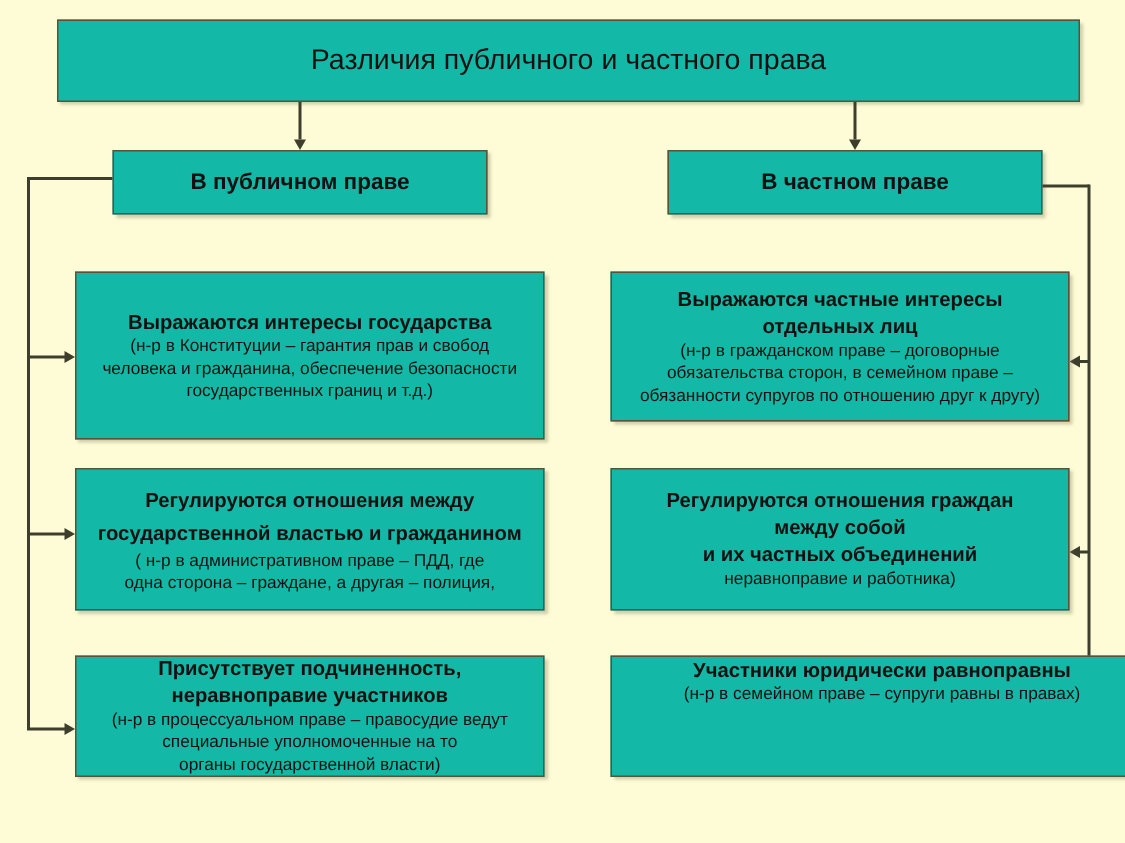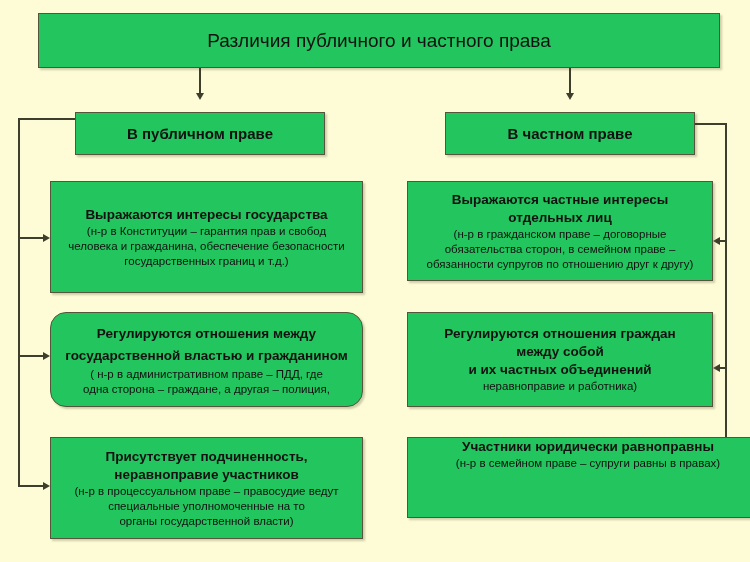--- a/index.html
+++ b/index.html
@@ -2,28 +2,28 @@
 <html><head>
 <meta charset="utf-8">
 <style>
   html, body { margin:0; padding:0; }
   body {
     width:750px; height:562px; position:relative; overflow:hidden;
     background:#fefcd6;
     font-family:"Liberation Sans", sans-serif; color:#111;
   }
   .box {
-    position:absolute; background:#22c55e;
+    position:absolute; background:#14b8a6;
     border:1.5px solid #55553c;
     box-shadow:2px 2px 2px rgba(120,120,90,0.35);
     display:flex; flex-direction:column; align-items:center; justify-content:center;
     text-align:center; box-sizing:border-box;
   }
   .title-box { left:38px; top:13px; width:682px; height:55px; font-size:19px; }
-  .head-box { top:112px; height:43px; font-size:15px; font-weight:bold; }
+  .head-box { top:100px; height:43px; font-size:15px; font-weight:bold; }
   .left-head { left:75px; width:250px; }
   .right-head { left:445px; width:250px; }
   .card .main { font-weight:bold; font-size:13.5px; line-height:18px; }
   .card .note { font-size:11.5px; line-height:15px; }
   .line { position:absolute; background:#3e3e2c; }
   .arrow-down { position:absolute; width:0; height:0;
     border-left:4px solid transparent; border-right:4px solid transparent; border-top:7px solid #3e3e2c; }
   .arrow-right { position:absolute; width:0; height:0;
     border-top:4px solid transparent; border-bottom:4px solid transparent; border-left:7px solid #3e3e2c; }
   .arrow-left { position:absolute; width:0; height:0;
@@ -67,31 +67,31 @@
 <div class="arrow-left" style="left:713px; top:483px;"></div>
 
 <div class="box card" style="left:50px; top:181px; width:313px; height:112px;">
   <div class="main"><span>Выражаются интересы государства</span></div>
   <div class="note">
     <div>(н-р в Конституции – гарантия прав и свобод</div>
       <div>человека и гражданина, обеспечение безопасности</div>
       <div>государственных границ и т.д.)</div>
   </div>
 </div>
-<div class="box card" style="left:50px; top:312px; width:313px; height:95px;border-radius:16px;">
+<div class="box card" style="left:50px; top:312px; width:313px; height:95px;">
   <div class="main" style="line-height:22px;">
     <div>Регулируются отношения между</div>
       <div style="white-space:nowrap;">государственной властью и гражданином</div>
   </div>
   <div class="note">
     <div>( н-р в административном праве – ПДД, где</div>
       <div>одна сторона – граждане, а другая – полиция,</div>
   </div>
 </div>
-<div class="box card" style="left:50px; top:437px; width:313px; height:102px;">
+<div class="box card" style="left:50px; top:437px; width:313px; height:81px;">
   <div class="main">
     <div>Присутствует подчиненность,</div>
       <div>неравноправие участников</div>
   </div>
   <div class="note">
     <div>(н-р в процессуальном праве – правосудие ведут</div>
       <div>специальные уполномоченные на то</div>
       <div>органы государственной власти)</div>
   </div>
 </div>

